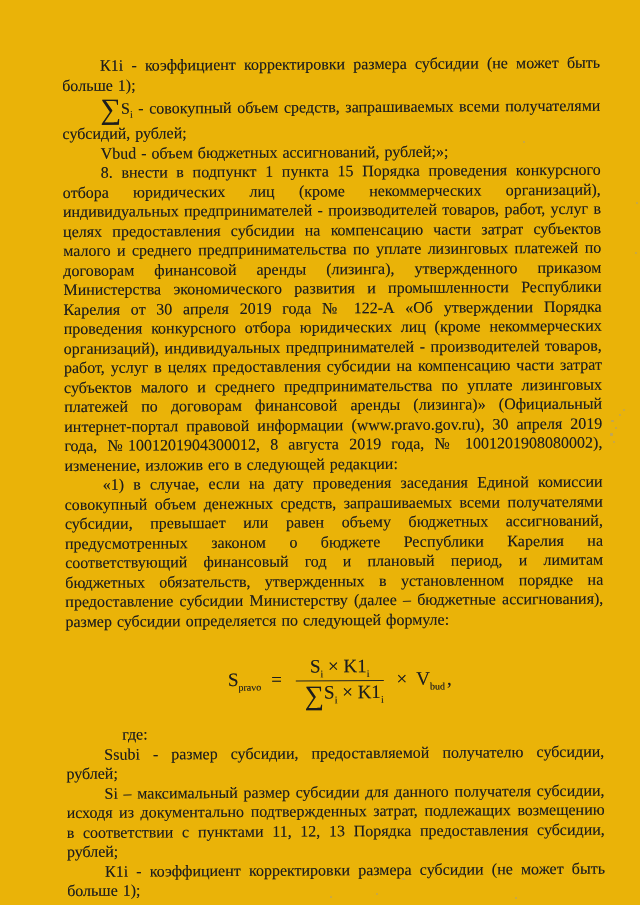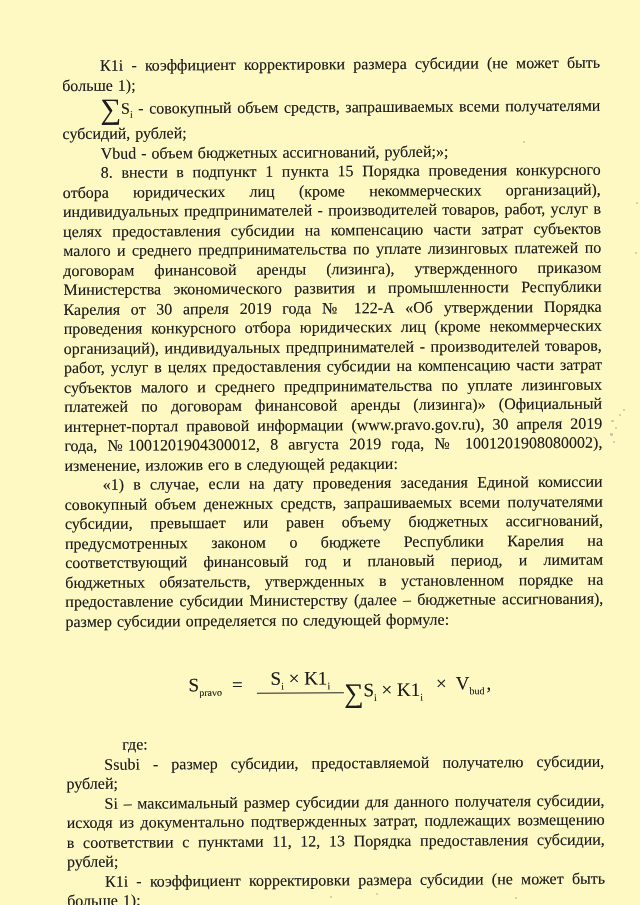--- a/index.html
+++ b/index.html
@@ -4,21 +4,21 @@
 <style>
   html, body {
     margin: 0;
     padding: 0;
     background: #ffffff;
   }
   .page {
     position: relative;
     width: 640px;
     height: 905px;
-    background: #fef9c3;
+    background: #eab308;
     overflow: hidden;
     font-family: "Liberation Serif", "DejaVu Serif", serif;
     color: #1d1d1d;
   }
   .content {
     position: absolute;
     top: 56px;
     left: 62px;
     width: 538px;
     transform: rotate(-0.35deg);
@@ -50,31 +50,31 @@
     justify-content: center;
     margin: 22px 0 16px 10px;
     font-size: 19px;
     text-align: left;
     text-indent: 0;
   }
   .f-lhs, .f-rhs { white-space: nowrap; }
   .f-eq { margin: 0 10px; }
   .frac {
     display: inline-flex;
-    flex-direction: row;
-    align-items: flex-start;
-    margin: 16px 4px;
+    flex-direction: column;
+    align-items: flex-end;
+    margin: 4px 4px;
   }
   .frac .num {
     padding: 0 14px 3px;
     border-bottom: 1.6px solid #222;
     white-space: nowrap;
   }
   .frac .den {
-    padding-top: 12px;
+    padding-top: 0;
     white-space: nowrap;
   }
   .sigma-frac {
     font-size: 27px;
     line-height: 0;
     vertical-align: -6px;
   }
   .f-times { margin: 0 9px; }
   .f-comma { margin-left: 2px; }
   

